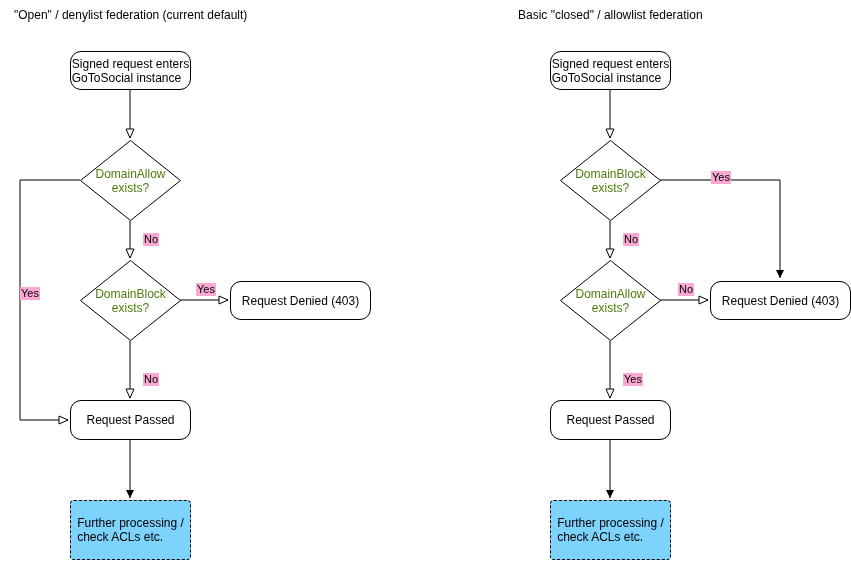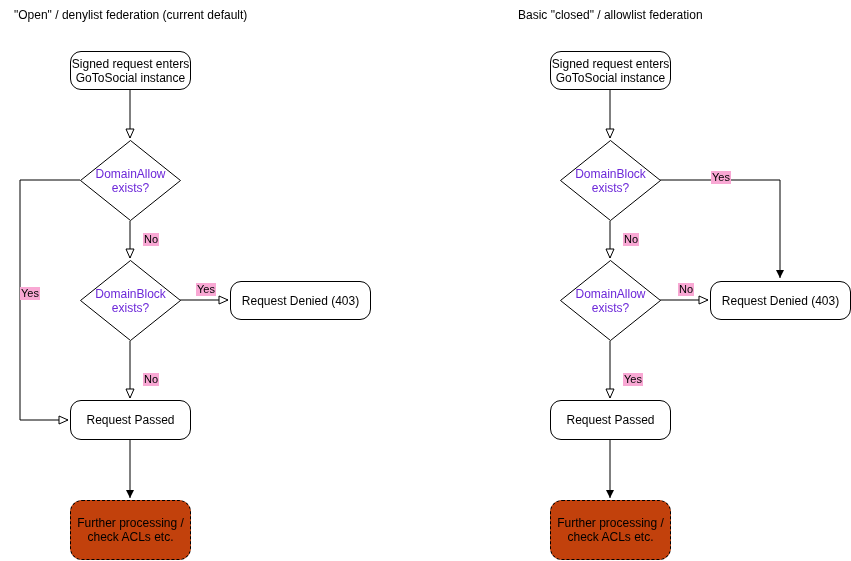--- a/index.html
+++ b/index.html
@@ -27,55 +27,54 @@
     width: 851px;
     height: 561px;
     pointer-events: none;
   }
   .node {
     position: absolute;
     box-sizing: border-box;
     display: flex;
     align-items: center;
     justify-content: center;
-    text-align: center;
     color: #000000;
     font-size: 12px;
     line-height: 14px;
     white-space: pre-line;
   }
   .rounded-box {
     border: 1px solid #000000;
     border-radius: 11px;
     background: #ffffff;
   }
   .dashed-box {
     border: 1px dashed #000000;
-    border-radius: 12px;
-    background: #c2410c;
+    border-radius: 4px;
+    background: #7dd3fc;
   }
   .diamond-wrap {
     position: absolute;
   }
   .diamond-wrap svg {
     position: absolute;
     left: 0; top: 0;
   }
   .diamond-label {
     position: absolute;
     left: 0; top: 0;
     width: 100%;
     height: 100%;
     display: flex;
     align-items: center;
     justify-content: center;
     text-align: center;
     font-size: 12px;
     line-height: 14px;
-    color: #6d28d9;
+    color: #4d7c0f;
     white-space: pre-line;
   }
   .heading {
     position: absolute;
     font-size: 12px;
     line-height: 14px;
     color: #000000;
     white-space: nowrap;
   }
   .edge-label {

